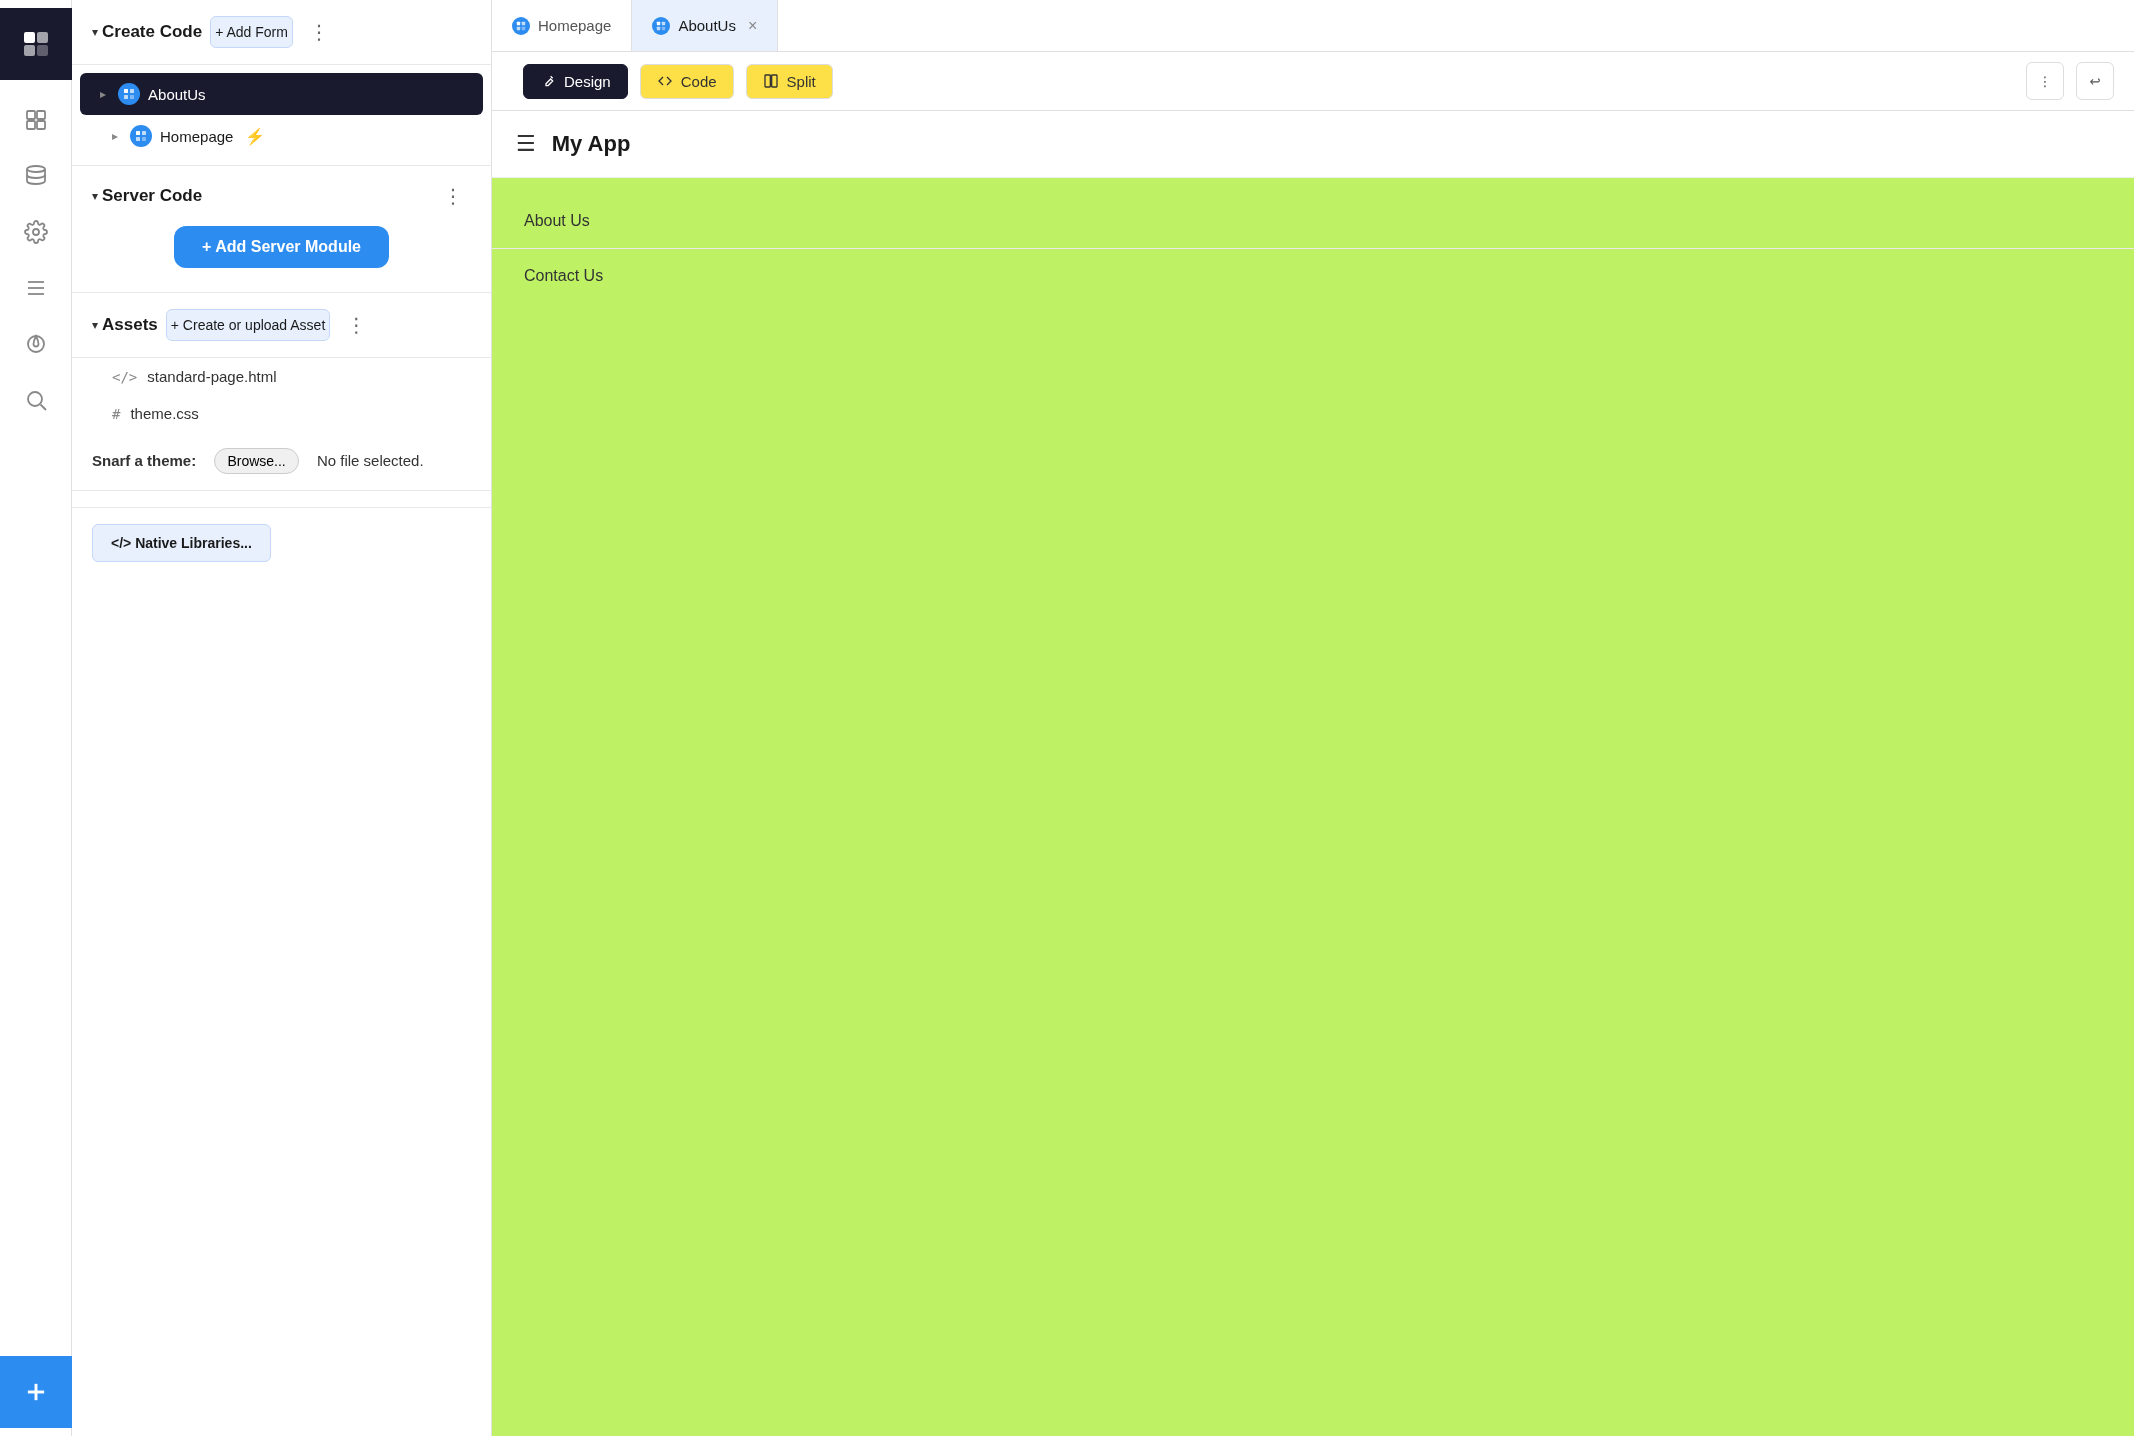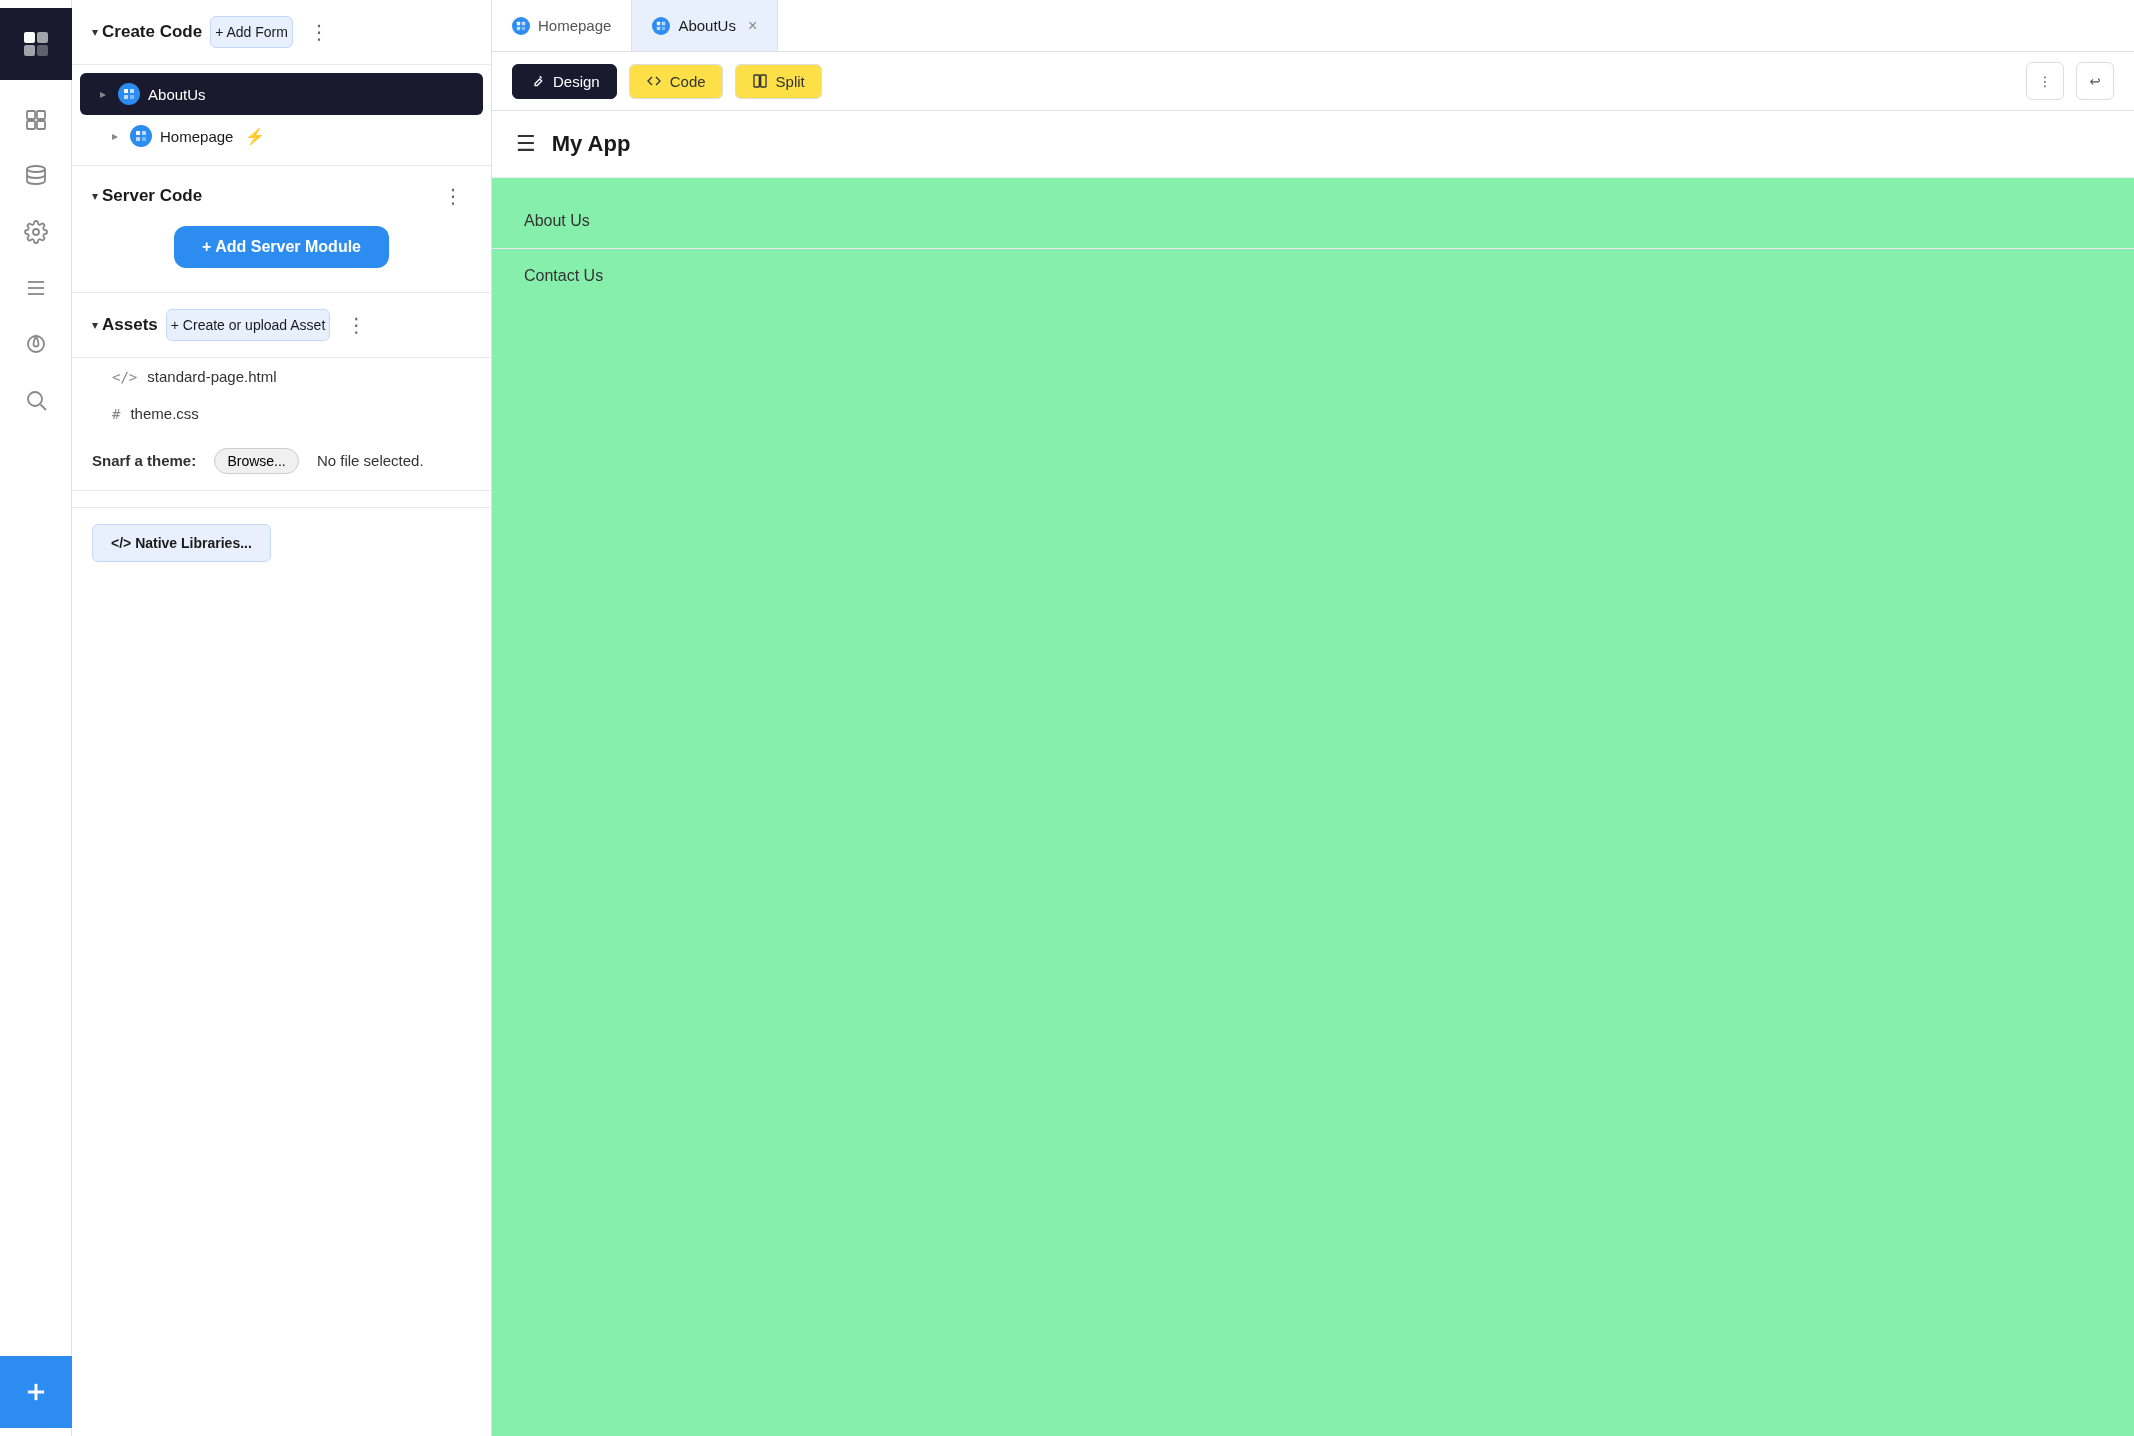--- a/index.html
+++ b/index.html
@@ -291,20 +291,21 @@
       cursor: pointer;
       display: flex;
       align-items: center;
       gap: 8px;
       color: #333;
     }
     .toolbar-btn.primary {
       background: #1a1a2e;
       color: #fff;
       border-color: #1a1a2e;
+      margin-left: 11px;
     }
     .toolbar-spacer { flex: 1; }
     .toolbar-icon-btn {
       background: none;
       border: 1px solid #ddd;
       border-radius: 6px;
       width: 38px;
       height: 38px;
       display: flex;
       align-items: center;
@@ -328,21 +329,21 @@
     .preview-app-header {
       display: flex;
       align-items: center;
       padding: 20px 24px;
       gap: 16px;
       border-bottom: 1px solid #eee;
     }
     .hamburger { font-size: 22px; cursor: pointer; color: #333; }
     .app-title { font-size: 22px; font-weight: 700; color: #1a1a1a; }
     .preview-nav {
-      background: #86efac;
+      background: #bef264;
       padding: 16px 0;
       flex: 1;
     }
     .nav-item {
       padding: 18px 32px;
       font-size: 16px;
       color: #333;
       cursor: pointer;
       border-bottom: 1px solid #ede8ed;
     }

